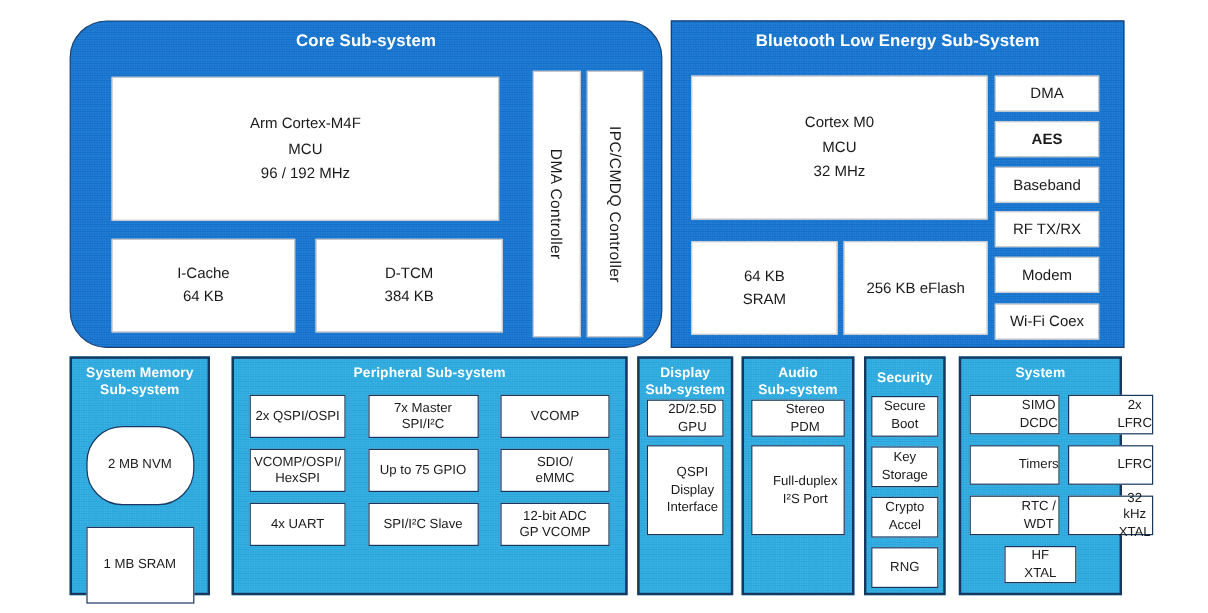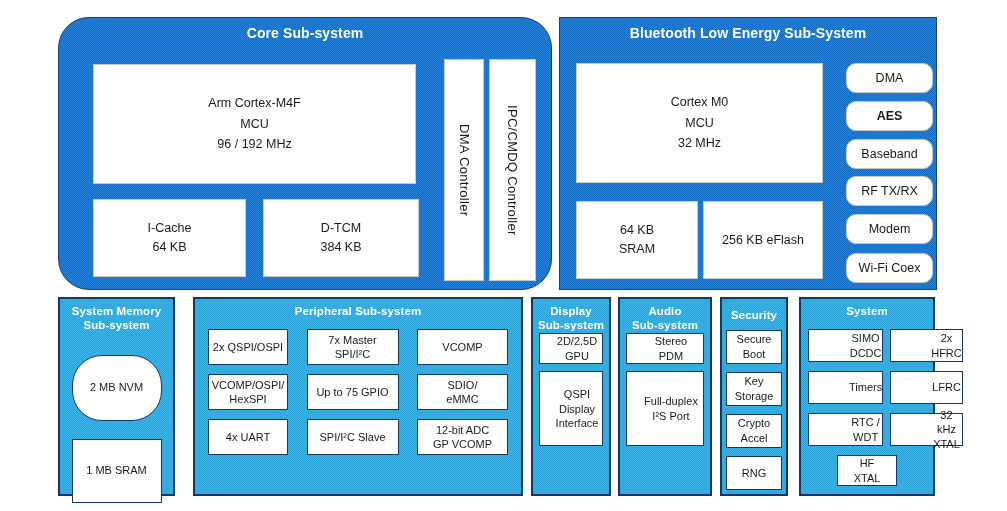--- a/index.html
+++ b/index.html
@@ -38,21 +38,21 @@
     display:flex; align-items:center; justify-content:center;
     writing-mode:vertical-rl; text-align:center;
     color:#1a1a1a; font-size:13px; font-weight:500; letter-spacing:0.3px;
   }
   #core-dma { left:385px; top:41px; width:40px; height:222px; }
   #core-ipc { left:430px; top:41px; width:47px; height:222px; }
 
   #ble-mcu   { left:16px;  top:45px;  width:247px; height:120px; }
   #ble-sram  { left:16px;  top:183px; width:122px; height:78px; line-height:1.5; }
   #ble-eflash{ left:143px; top:183px; width:120px; height:78px; }
-  .ble-block { left:286px; width:87px; height:30px; font-size:11.5px; line-height:1.2;border-radius:10px; }
+  .ble-block { left:269px; width:87px; height:30px; font-size:11.5px; line-height:1.2; }
   #ble-b0 { top:45px; } #ble-b1 { top:83px; font-weight:bold; } #ble-b2 { top:121px; }
   #ble-b3 { top:158px; } #ble-b4 { top:196px; } #ble-b5 { top:235px; }
 
   
   .bot-sec { background-color:#29abe2; border:2px solid #17375e; top:297px; height:199px; }
   .bot-sec .sec-title { font-size:11.5px; margin-top:5px; }
   .bot-sec .wbox { border:1.5px solid #17375e; font-size:11px; line-height:1.35; }
 
   #memory    { left:58px;  width:117px; }
   #periph    { left:193px; width:330px; }
@@ -177,21 +177,21 @@
 Accel</div>
     <div class="wbox">RNG</div>
   </div>
 
   <div class="section bot-sec dither" id="system">
     <div class="sec-title">System</div>
     <div class="sys-grid">
       <div class="wbox">SIMO
 DCDC</div>
       <div class="wbox">2x
-HFRC</div>
+LFRC</div>
       <div class="wbox">Timers</div>
       <div class="wbox">LFRC</div>
       <div class="wbox">RTC /
 WDT</div>
       <div class="wbox">32 kHz
 XTAL</div>
     </div>
     <div class="wbox" id="sys-hf">HF
 XTAL</div>
   </div>

